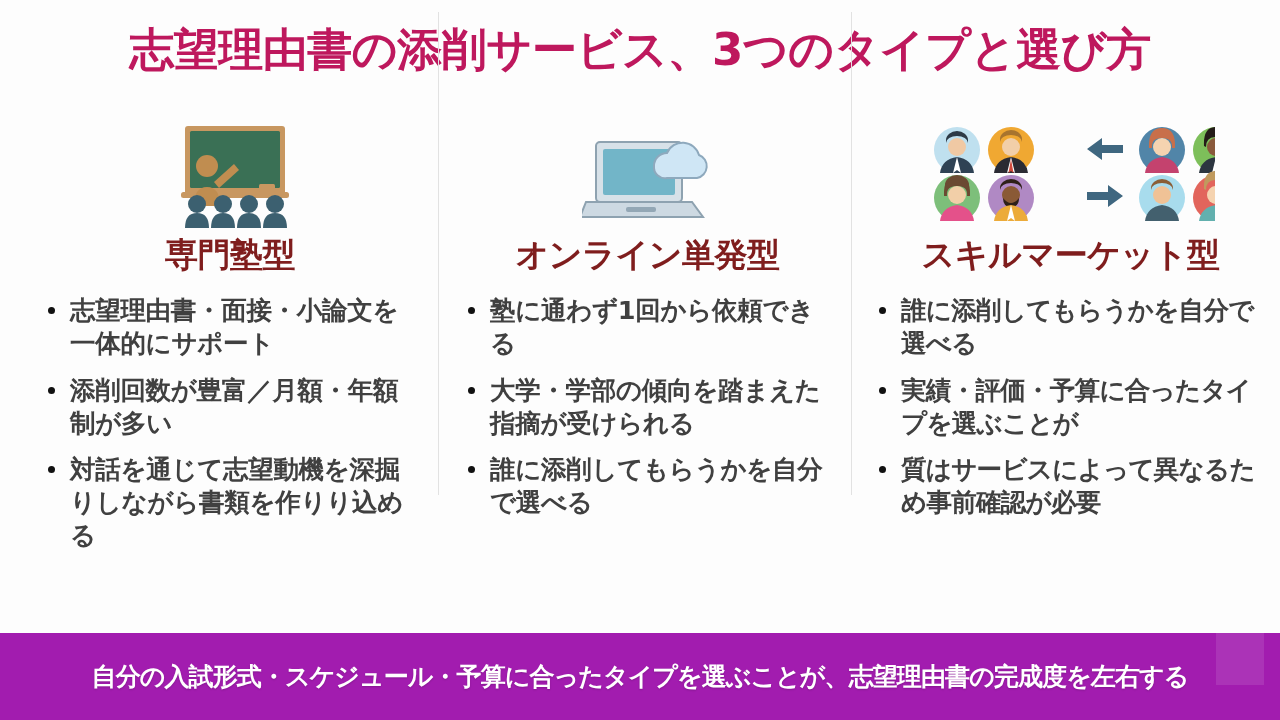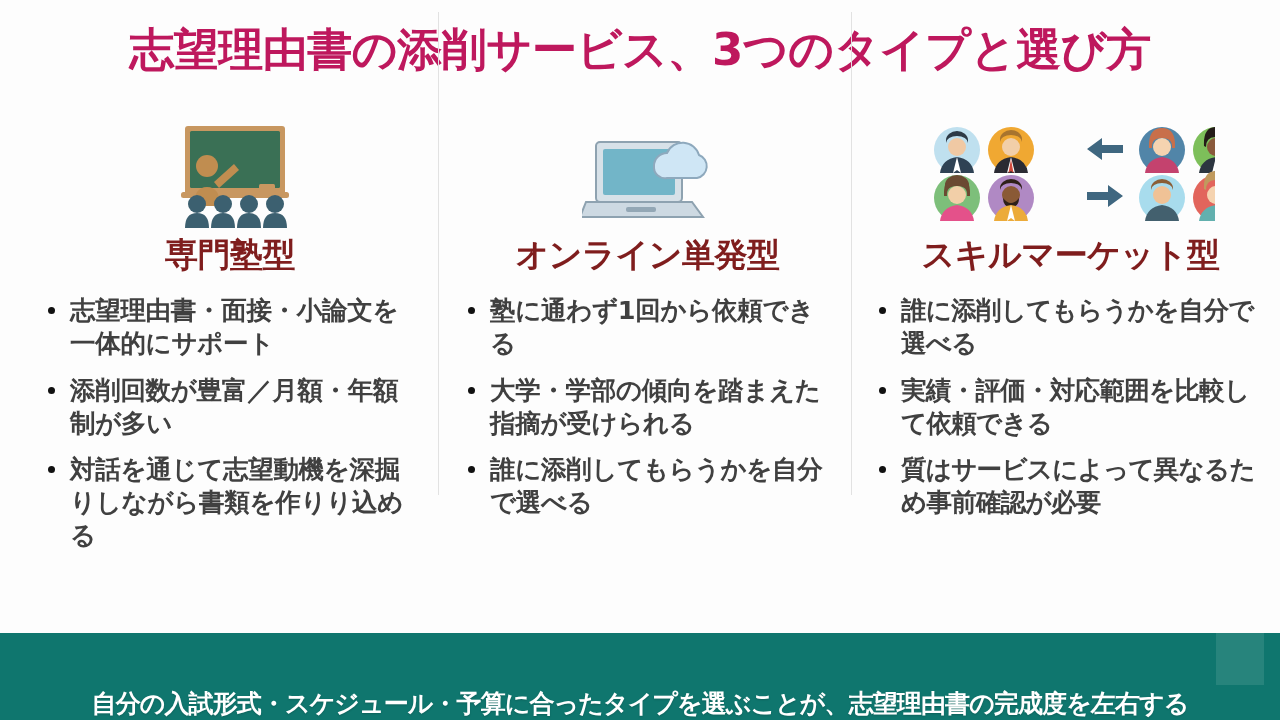--- a/index.html
+++ b/index.html
@@ -118,23 +118,23 @@
   }
   .col-2 .bullets li { letter-spacing: -0.7px; }
 
   
   #footer {
     position: absolute;
     left: 0;
     top: 633px;
     width: 1280px;
     height: 87px;
-    background: #0f766e;
+    background: #a21caf;
     display: flex;
-    align-items: flex-end;
+    align-items: center;
     justify-content: center;
     overflow: hidden;
   }
   #footer-artifact {
     position: absolute;
     left: 1216px;
     top: 0px;
     width: 48px;
     height: 52px;
     background: rgba(255,255,255,0.10);
@@ -297,21 +297,21 @@
             <circle cx="289" cy="72" r="23" fill="#e2655c"></circle>
             <path d="M277 63 q-1 -18 12 -18 q13 0 12 18 l-2 1 q0 -10 -10 -10 q-10 0 -10 10 z" fill="#c09a5e"></path>
             <circle cx="289" cy="69" r="9" fill="#f5d3b0"></circle>
             <path d="M272 95 q2 -14 17 -16 q15 2 17 16 z" fill="#62b0ae"></path>
           </g>
         </svg>
       </div>
       <div class="col-heading">スキルマーケット型</div>
       <ul class="bullets">
         <li>誰に添削してもらうかを自分で選べる</li>
-        <li>実績・評価・対応範囲を比較して依頼できる</li>
+        <li>実績・評価・予算に合ったタイプを選ぶことが</li>
         <li>質はサービスによって異なるため事前確認が必要</li>
       </ul>
     </div>
 
   </div>
 
   <div id="footer">
     <div id="footer-artifact"></div>
     <div id="footer-text">自分の入試形式・スケジュール・予算に合ったタイプを選ぶことが、志望理由書の完成度を左右する</div>
   </div>

